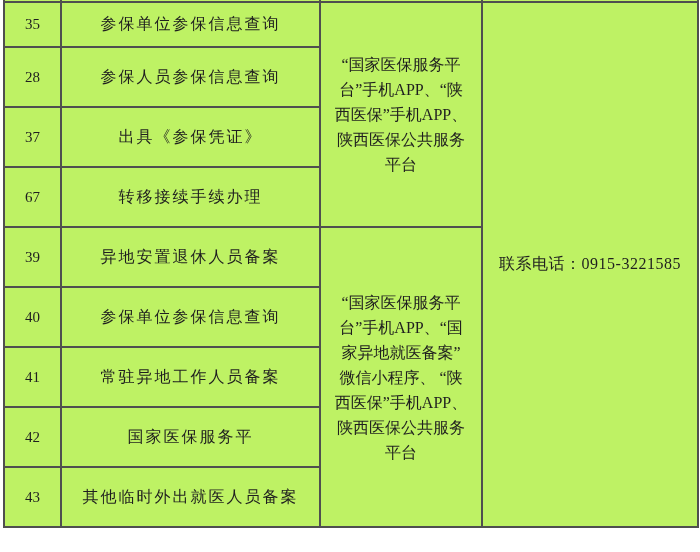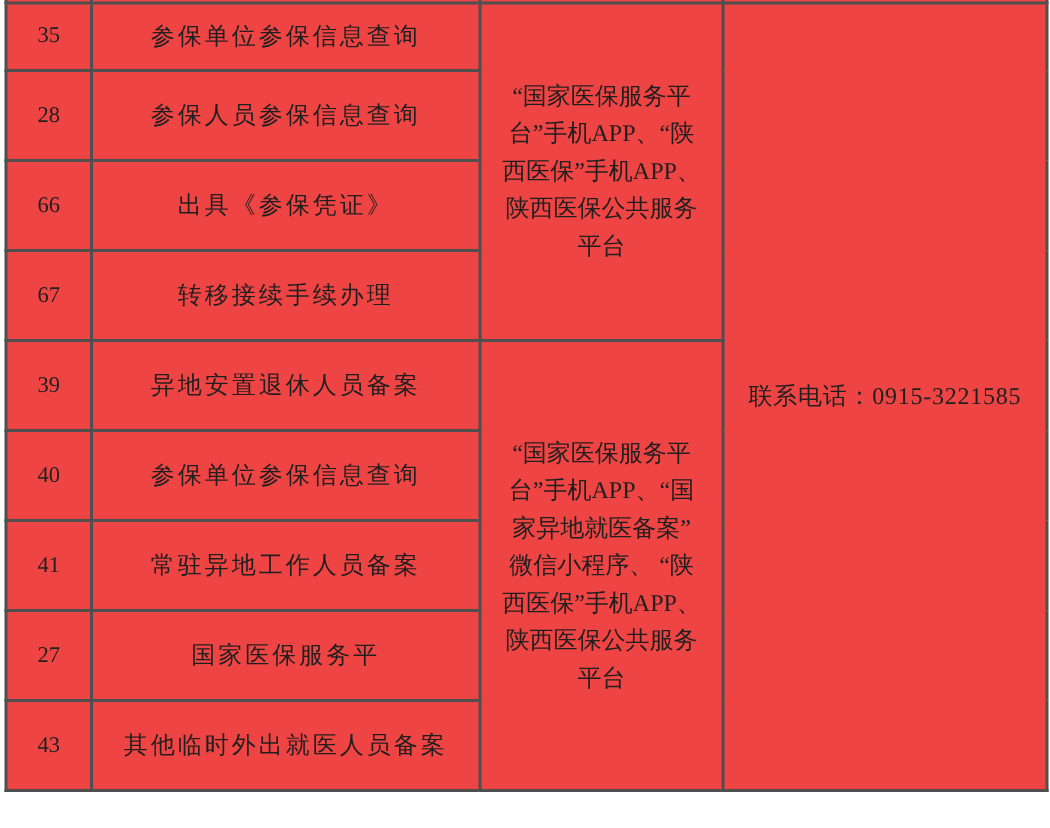--- a/index.html
+++ b/index.html
@@ -22,21 +22,21 @@
     top: 0;
     width: 694px;
     border-collapse: collapse;
     table-layout: fixed;
   }
   table.svc-table td {
     border: 2px solid #4f4f4f;
     padding: 0;
     text-align: center;
     vertical-align: middle;
-    background: #ef4444;
+    background: #bef264;
   }
   
   tr.sliver-row {
     height: 2px;
   }
   tr.sliver-row td {
     border-top: none;
     line-height: 0;
     font-size: 0;
   }
@@ -92,21 +92,21 @@
 平台</td>
         <td class="contact-cell" rowspan="9">联系电话：0915-3221585</td>
       </tr>
 
       <tr class="row-std">
         <td class="num-cell">28</td>
         <td class="service-cell">参保人员参保信息查询</td>
       </tr>
 
       <tr class="row-std">
-        <td class="num-cell">66</td>
+        <td class="num-cell">37</td>
         <td class="service-cell">出具《参保凭证》</td>
       </tr>
 
       <tr class="row-std">
         <td class="num-cell">67</td>
         <td class="service-cell">转移接续手续办理</td>
       </tr>
 
       <tr class="row-std">
         <td class="num-cell">39</td>
@@ -124,21 +124,21 @@
         <td class="num-cell">40</td>
         <td class="service-cell">参保单位参保信息查询</td>
       </tr>
 
       <tr class="row-std">
         <td class="num-cell">41</td>
         <td class="service-cell">常驻异地工作人员备案</td>
       </tr>
 
       <tr class="row-std">
-        <td class="num-cell">27</td>
+        <td class="num-cell">42</td>
         <td class="service-cell">国家医保服务平</td>
       </tr>
 
       <tr class="row-std">
         <td class="num-cell">43</td>
         <td class="service-cell">其他临时外出就医人员备案</td>
       </tr>
     </tbody>
   </table>
 </div>

